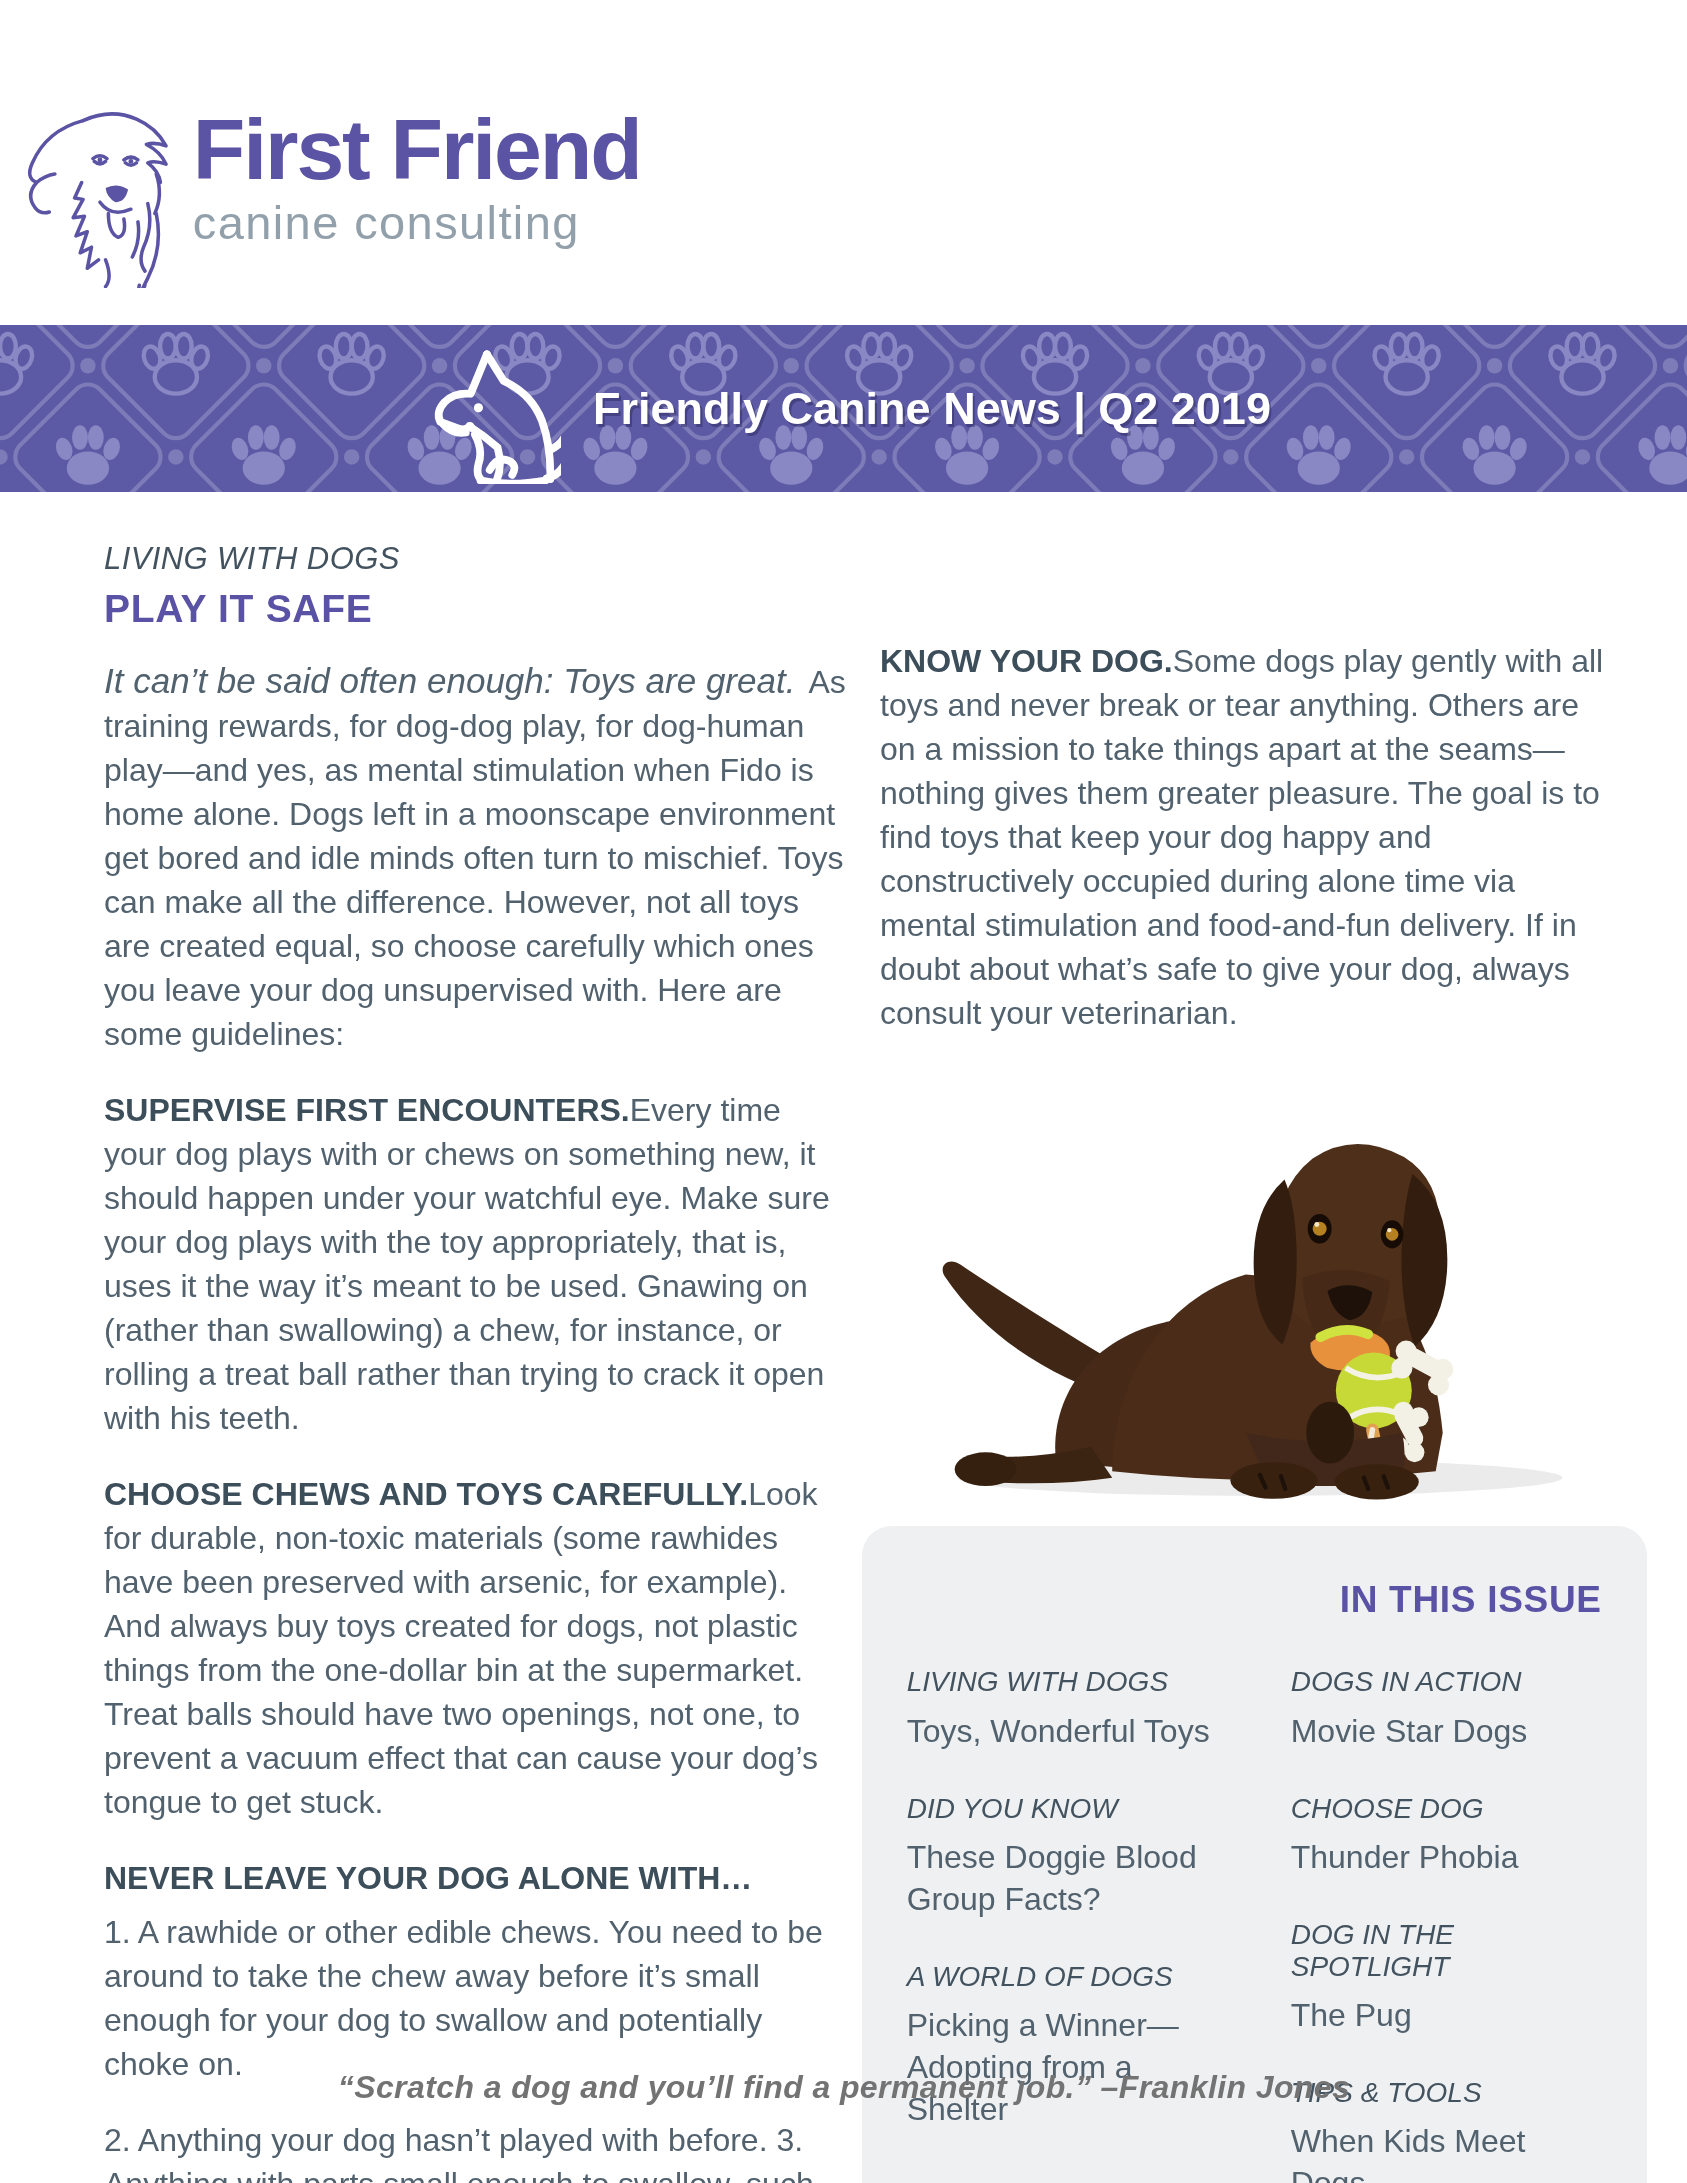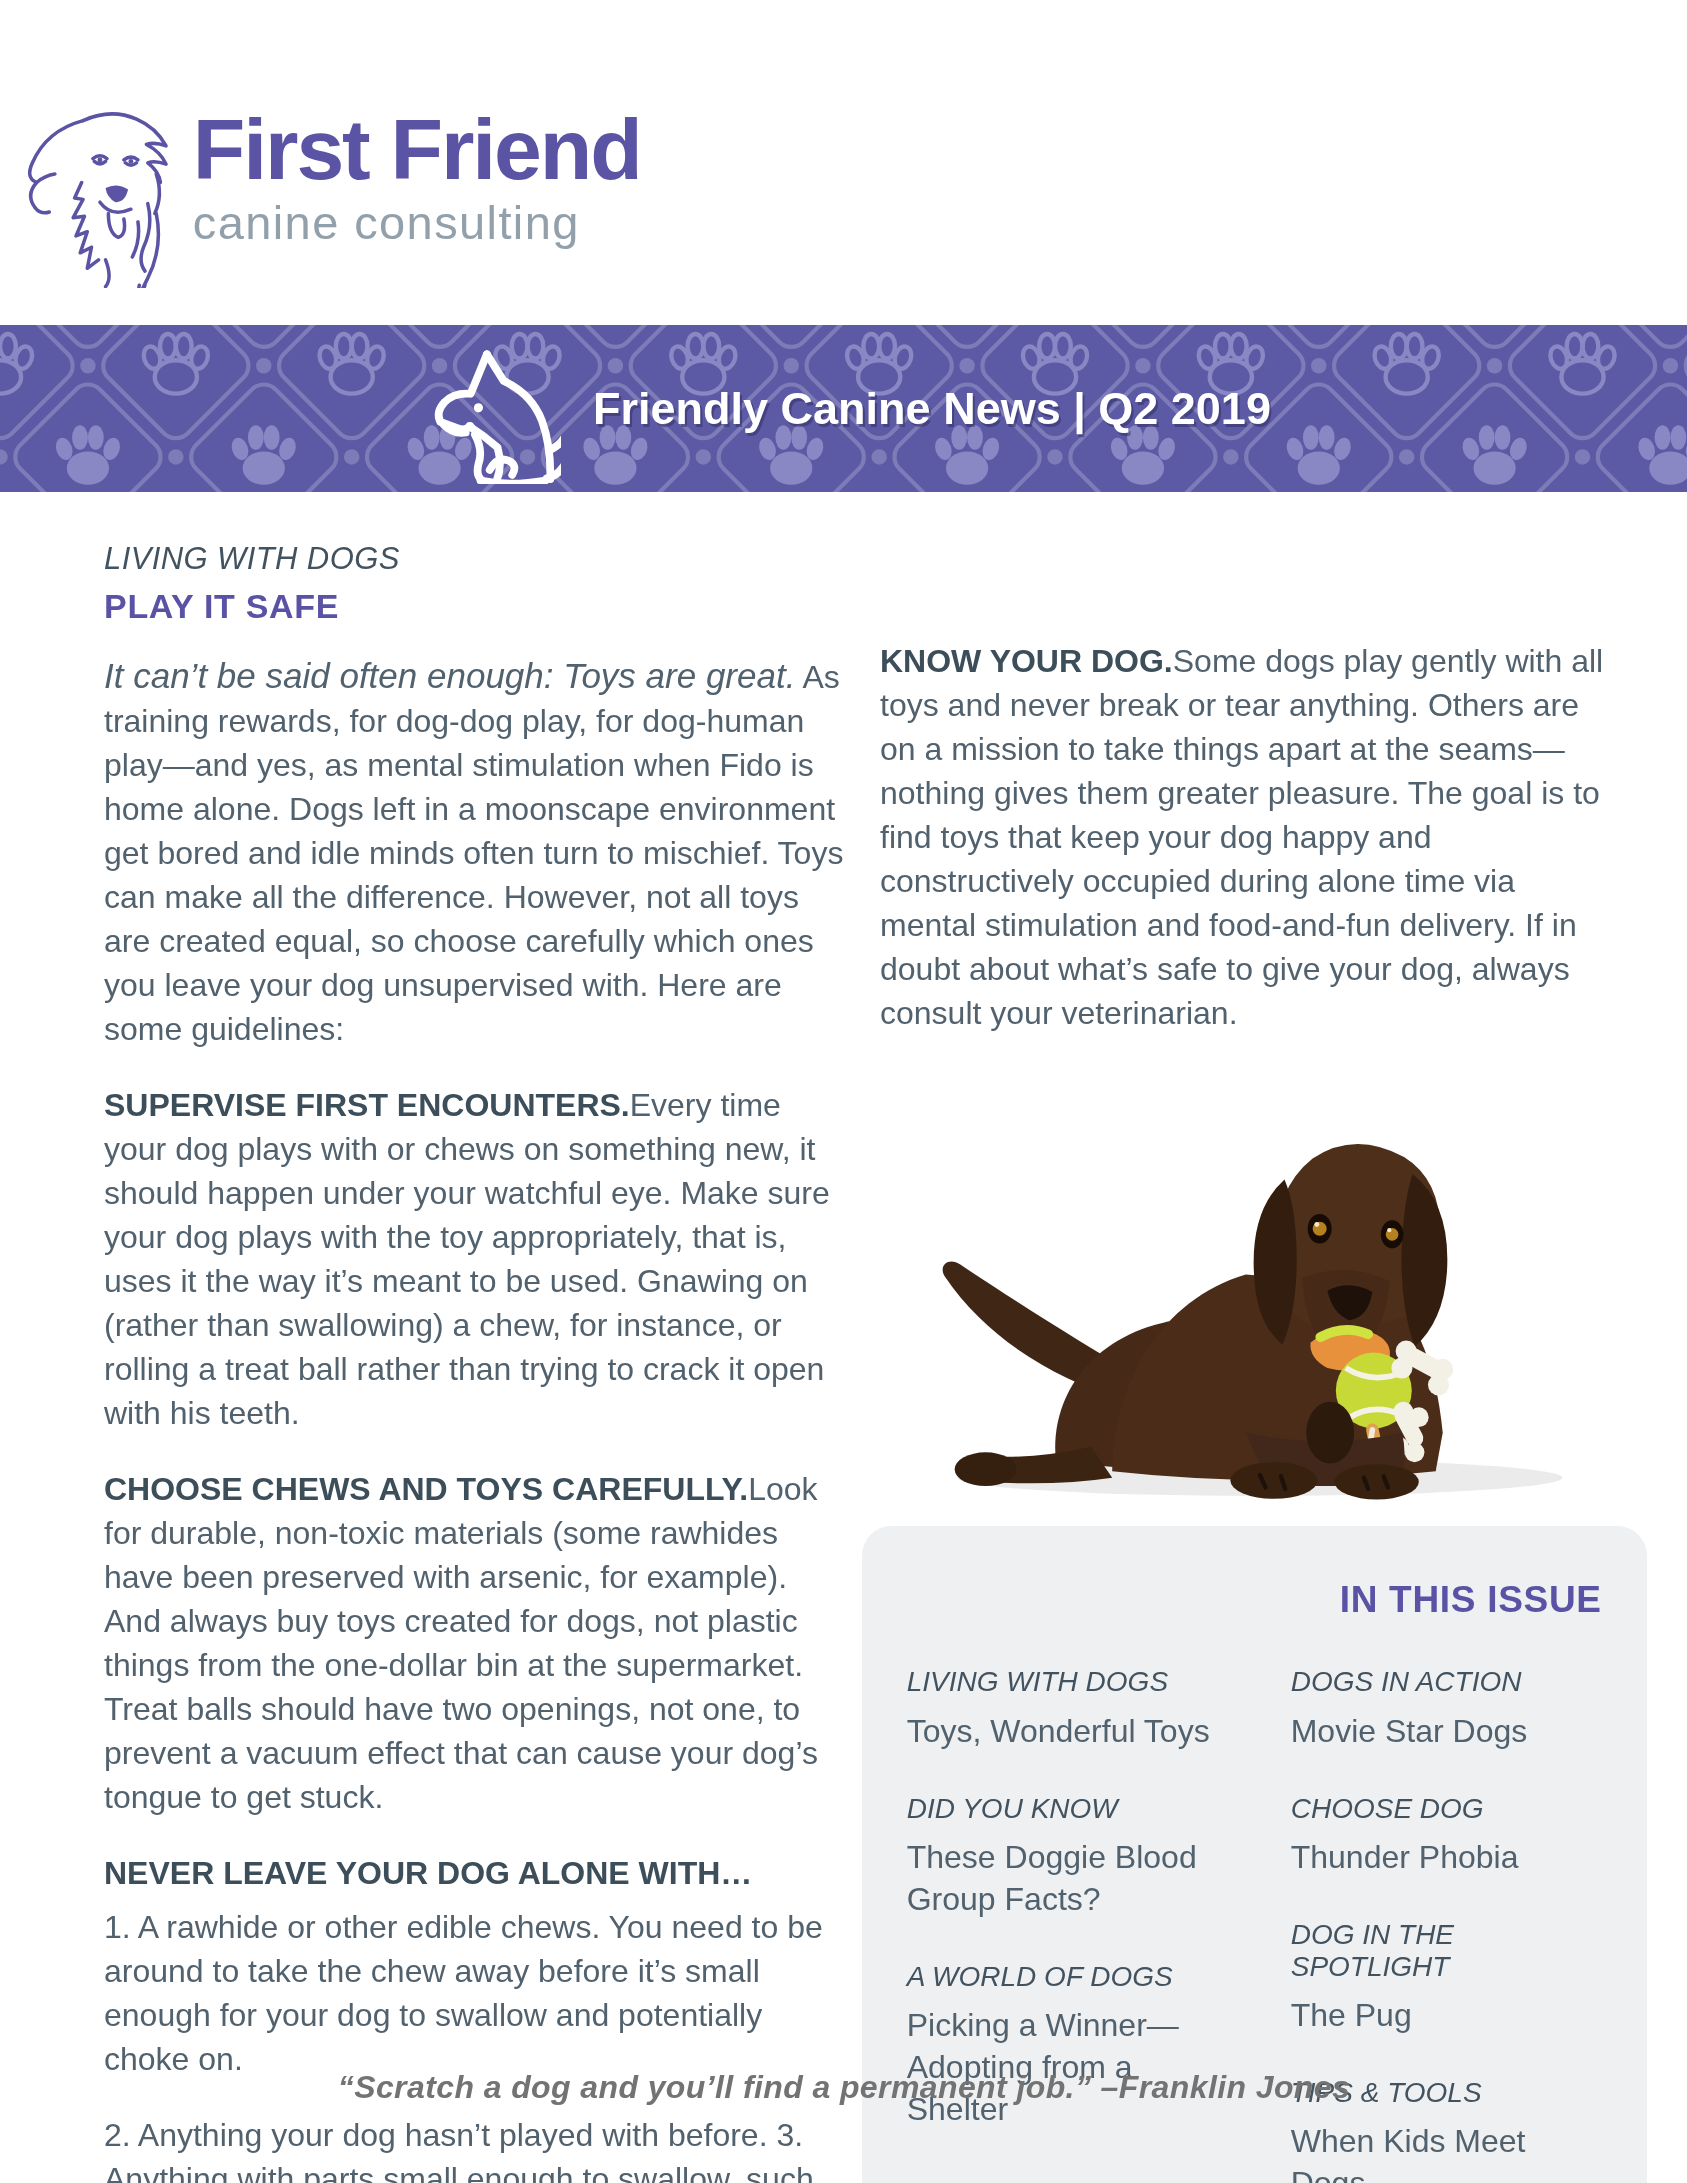--- a/index.html
+++ b/index.html
@@ -25,26 +25,26 @@
   .banner-dog { width:144px; height:141px; margin-top:9.8px; flex:0 0 auto; }
   .banner-title { color:#ffffff; font-size:45px; font-weight:700; letter-spacing:0;
     text-shadow:2.1px 2.8px 0 rgba(42,38,92,0.45); }
 
   
   .content { position:absolute; top:541px; left:104px; width:1550px; }
   .col-left  { position:absolute; left:0; top:0; width:747px; }
   .col-right { position:absolute; left:776px; top:0; width:726px; }
 
   .article-category { font-style:italic; font-size:31px; color:#42525f; margin:0 0 9.8px 0; letter-spacing:0.4px; }
-  .article-title { font-size:34px; font-weight:700; color:#5a52a5; margin:0 0 28px 0; letter-spacing:0.7px; }
+  .article-title { font-size:39px; font-weight:700; color:#5a52a5; margin:0 0 28px 0; letter-spacing:0.7px; }
 
   .para { font-size:32px; line-height:44px; color:#51616d; margin:0 0 32px 0; }
   .para strong { font-weight:700; color:#3d4e5b; margin-right:0; }
   .para strong.block-lead { display:block; margin-right:0; margin-bottom:10px; }
-  .lead-italic { font-style:italic; font-size:35px; margin-right:7px; }
+  .lead-italic { font-style:italic; font-size:35px; margin-right:13px; }
 
   .dog-photo { width:726px; height:436px; display:block; margin-top:4.2px; }
 
   
   .issue-box { box-sizing:border-box; width:785px; margin-left:-18.3px; margin-top:22.5px;
     background:#eef0f2; border-radius:29.5px; padding:44px 45px 28px 45px; }
   .issue-title { text-align:right; font-size:37px; font-weight:700; color:#5a52a5;
     letter-spacing:0.7px; margin:9.8px 0 45px 0; }
   .issue-cols { display:flex; gap:73px; }
   .issue-col { flex:1 1 0; }

